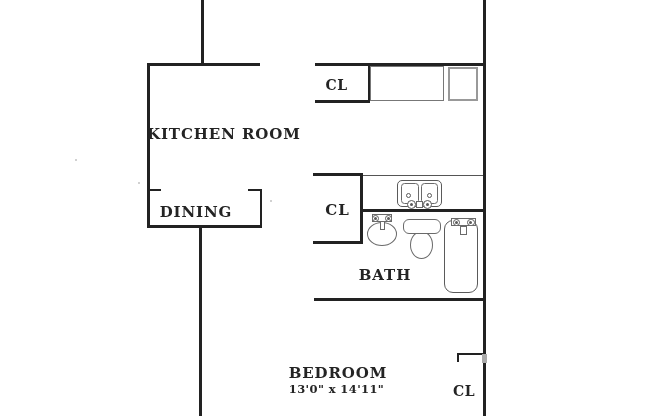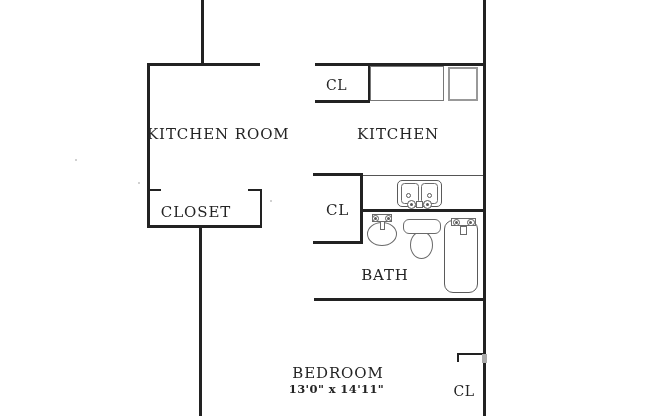--- a/index.html
+++ b/index.html
@@ -8,21 +8,21 @@
     width:652px;height:416px;
     background:var(--bg,#fff);
     font-family:"DejaVu Serif","Liberation Serif",serif;
     overflow:hidden;
   }
   .wall{position:absolute;background:var(--wall,#222);}
   .thin{position:absolute;background:#555;}
   .label{
     position:absolute;
     color:var(--text,#242424);
-    font-weight:normal;
+    font-weight:bold;
     font-size:15px;
     letter-spacing:0.9px;
     text-align:center;
     white-space:nowrap;
     line-height:1;
   }
   .label.small{font-size:14px;letter-spacing:0.6px;}
   .label.dims{font-size:11.5px;letter-spacing:0.4px;font-weight:bold;}
   .fixture{position:absolute;border:1.5px solid #5a5a5a;background:#fff;box-sizing:border-box;}
   .fixture.lt{border-width:1.2px;border-color:#6a6a6a;}
@@ -94,23 +94,22 @@
   <div class="fixture lt" style="left:451px;top:218px;width:25px;height:8px;"></div>
   <div class="knob" style="left:452.5px;top:218.5px;width:7.5px;height:7.5px;">
       <i></i>
     </div>
   <div class="knob" style="left:467px;top:218.5px;width:7.5px;height:7.5px;">
       <i></i>
     </div>
   <div class="fixture lt" style="left:459.5px;top:225.5px;width:7px;height:9.5px;"></div>
 
   <div class="label" style="left:147px;top:127px;width:120px;">KITCHEN ROOM</div>
-  <div class="label" style="left:348px;top:127px;width:100px;">KITCHEN</div>
   <div class="label small" style="left:321px;top:78px;width:31px;">CL</div>
-  <div class="label" style="left:146px;top:205px;width:100px;">CLOSET</div>
+  <div class="label" style="left:146px;top:205px;width:100px;">DINING</div>
   <div class="label" style="left:322px;top:203px;width:31px;">CL</div>
   <div class="label" style="left:288px;top:366px;width:100px;">BEDROOM</div>
   <div class="label" style="left:345px;top:268px;width:80px;">BATH</div>
   <div class="label dims" style="left:286px;top:384px;width:101px;">13'0" x 14'11"</div>
   <div class="label small" style="left:449px;top:384px;width:30px;">CL</div>
 
   <div class="speck" style="left:75px;top:159px;"></div>
   <div class="speck" style="left:138px;top:182px;"></div>
   <div class="speck" style="left:270px;top:200px;"></div>
 

